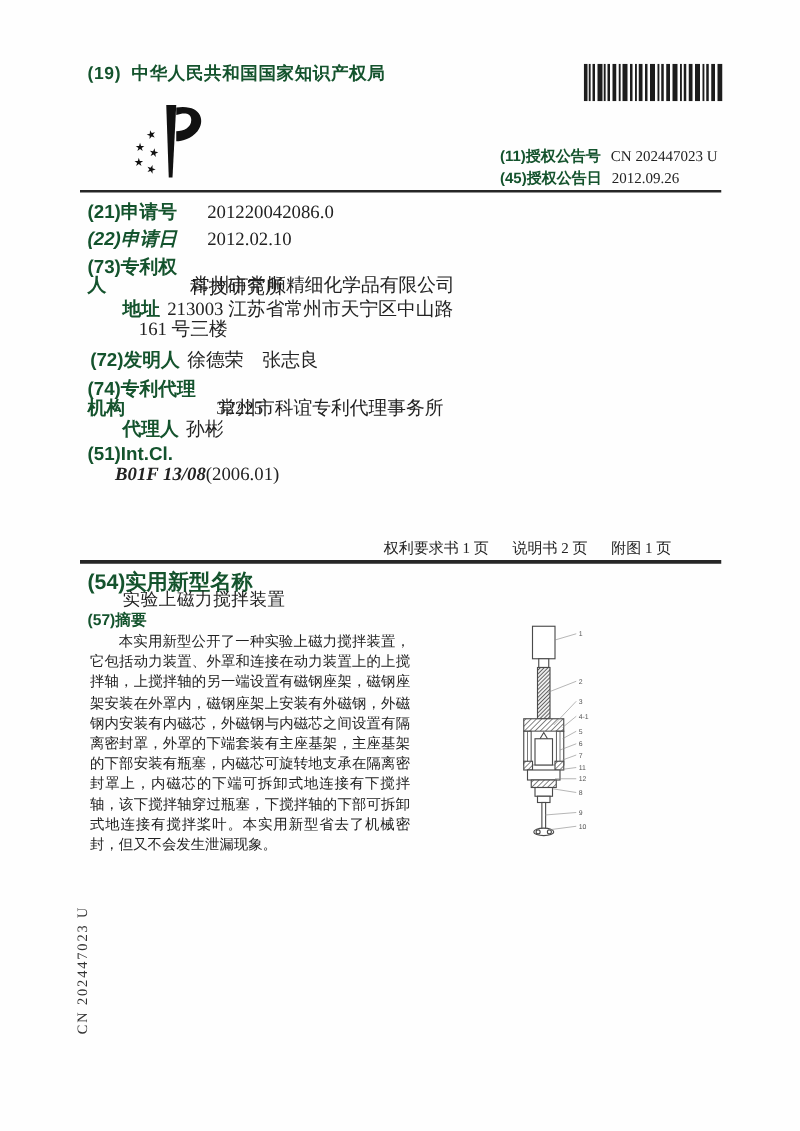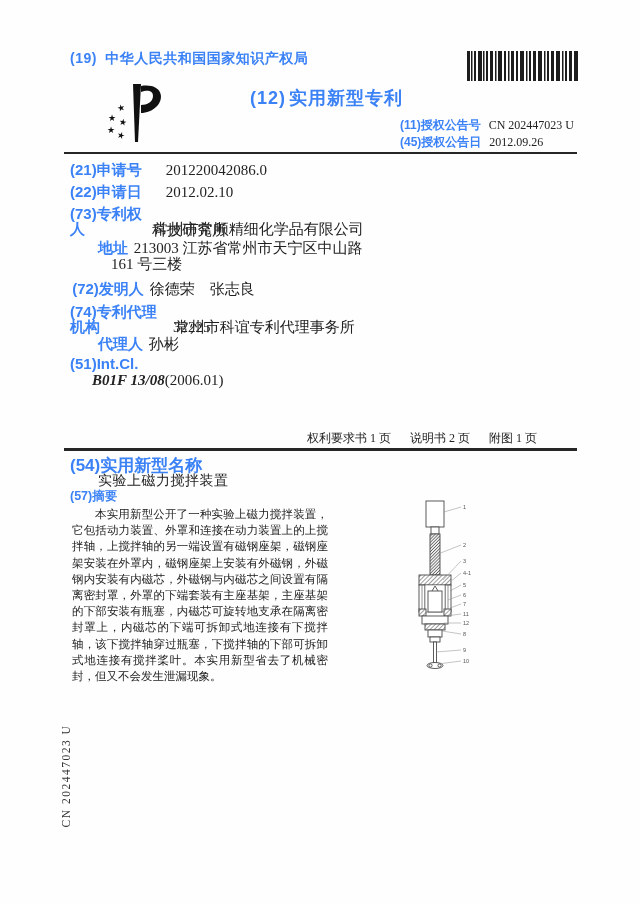--- a/index.html
+++ b/index.html
@@ -6,21 +6,21 @@
   .page{
     position:relative;
     width:640px;height:905px;
     margin:0 auto;
     background:#fefefe;
     overflow:hidden;
     color:#1b1b1b;
     font-family:"Liberation Serif", serif;
   }
   .abs{position:absolute;line-height:1;}
-  .hei{font-family:"Liberation Sans", sans-serif;font-weight:bold;color:#3b82f6;}
+  .hei{font-family:"Liberation Sans", sans-serif;font-weight:bold;color:#14532d;}
   .ser{font-family:"Liberation Serif", serif;color:#222;}
   .b13{font-size:15px;}
   .lbl{display:inline-block;}
   .rule{position:absolute;left:64px;width:513px;background:#262626;}
   .pages-line span{margin-left:16px;}
   .abstract-text{
     width:256px;
     font-size:11.5px;
     line-height:16.2px;
     text-align:justify;
@@ -91,42 +91,39 @@
       <g fill="#111" font-size="9" font-family="DejaVu Sans, sans-serif">
         <text x="17" y="31" transform="rotate(-15 20 28)">★</text>
         <text x="8" y="41">★</text>
         <text x="19" y="45" transform="rotate(10 22 42)">★</text>
         <text x="7" y="53">★</text>
         <text x="17" y="58" transform="rotate(18 20 55)">★</text>
       </g>
     </svg>
   </div>
 
-  <div class="abs doc-title hei" style="top:89px;left:250px;">
-    <span>(12)</span><span style="margin-left:3px;">实用新型专利</span>
-  </div>
 
   <div class="abs small-label" style="top:119px;left:400px;">
     <span class="hei">(11)授权公告号</span>
     <span class="ser" style="margin-left:5px;">CN 202447023 U</span>
   </div>
   <div class="abs small-label" style="top:136px;left:400px;">
     <span class="hei">(45)授权公告日</span>
     <span class="ser" style="margin-left:5px;">2012.09.26</span>
   </div>
 
   <div class="rule" style="top:152px;height:2px;"></div>
 
   <div class="abs b13" style="top:162px;left:70px;">
     <span class="hei lbl" style="width:92px;">(21)申请号</span>
     <span class="ser">201220042086.0</span>
   </div>
 
   <div class="abs b13" style="top:184px;left:70px;">
-    <span class="hei lbl" style="width:92px;">(22)申请日</span>
+    <span class="hei lbl" style="width:92px;font-style:italic;">(22)申请日</span>
     <span class="ser">2012.02.10</span>
   </div>
 
   <div class="abs b13" style="top:206px;left:70px;">
     <span class="hei lbl" style="width:80px;">(73)专利权人</span>
     <span class="ser">常州市常顺精细化学品有限公司</span>
   </div>
   <div class="abs b13 ser" style="top:223px;left:152px;">科技研究所</div>
 
   <div class="abs b13" style="top:240px;left:98px;">

